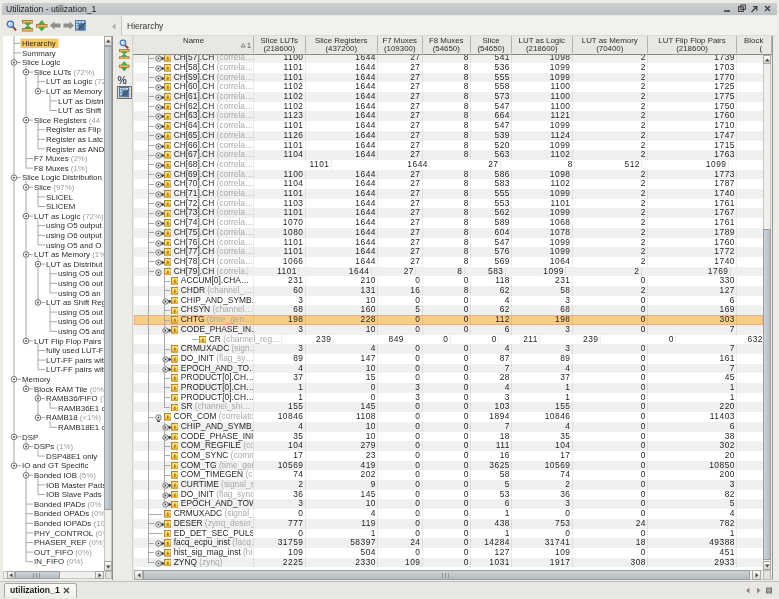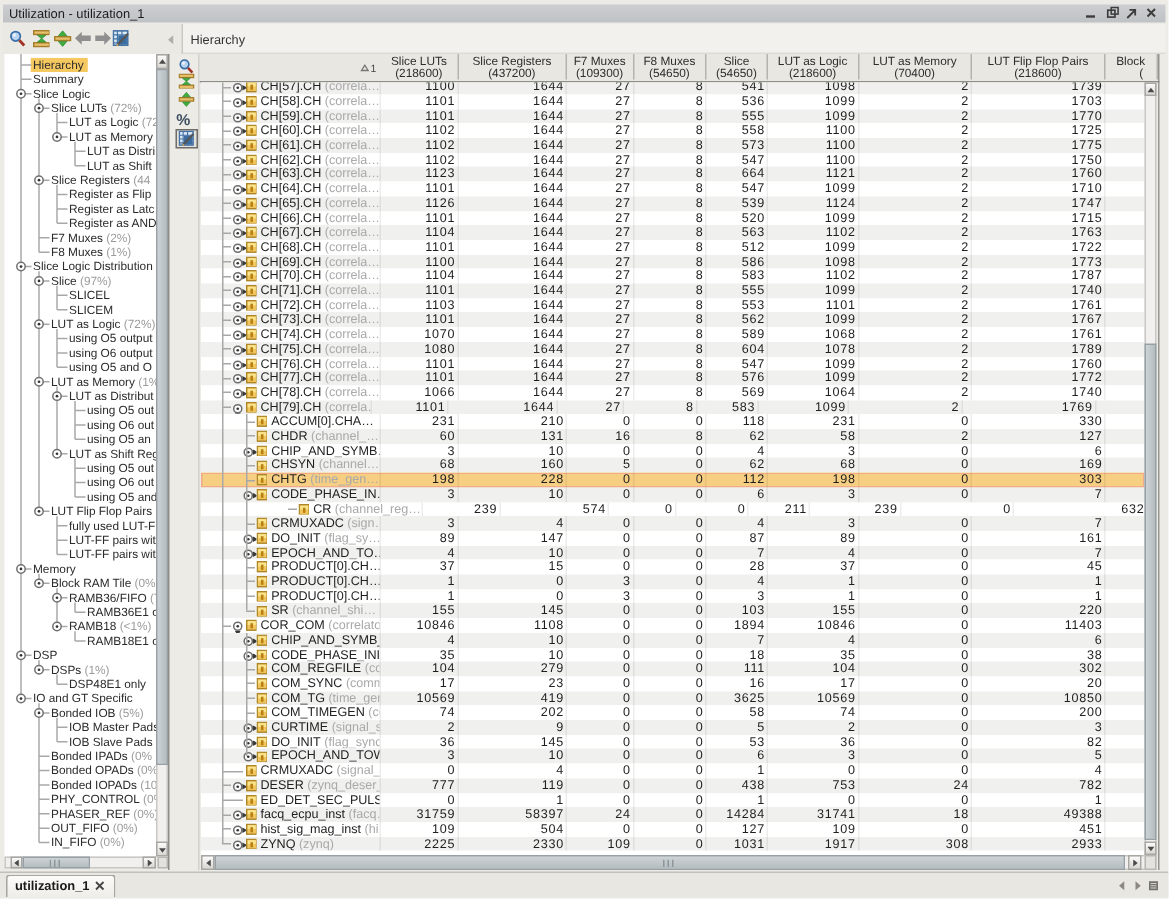--- a/index.html
+++ b/index.html
@@ -263,20 +263,21 @@
 <div class="abs" style="left:117.5px;top:73.5px;font-size:10.5px;font-weight:bold;color:#3e4f62;">%</div>
 <div class="abs" style="left:116.5px;top:85.5px;width:15px;height:13.5px;border:1px solid #6f6d69;background:#e4e2dd;"></div>
 <svg class="abs" style="left:118.5px;top:86.5px" width="11" height="11" viewBox="0 0 12 12">
 <rect x="0.6" y="0.6" width="10" height="10" fill="#dce9f6" stroke="#4472a4" stroke-width="1.1"></rect>
 <path d="M0.6 3.4 H10.6 M0.6 6.2 H10.6 M0.6 9 H10.6 M3.4 0.6 V10.6 M6.6 0.6 V10.6" stroke="#4472a4" stroke-width="0.8"></path>
 <rect x="4" y="3.8" width="6" height="6.4" fill="#3a6ca0"></rect>
 <path d="M3.4 10.4 L10.8 2.6" stroke="#555" stroke-width="1.6"></path>
 <path d="M2.6 11.2 L4.4 10.6 L3.4 9.6 z" fill="#e8b24c"></path>
   </svg>
 <div class="abs" style="left:132.5px;top:36px;width:640px;height:18.6px;background:#e9e7e1;border-bottom:1.3px solid #8f8d89;overflow:hidden">
+    <div class="abs" style="left:1.5px;top:0;width:120px;height:17.3px;border-right:1px solid #b5b3ad;font-size:7.9px;line-height:8.7px;color:#2e2e2e;text-align:center;padding-top:0.6px">Name<br></div>
     <div class="abs" style="left:121.5px;top:0;width:51.5px;height:17.3px;border-right:1px solid #b5b3ad;font-size:7.9px;line-height:8.7px;color:#2e2e2e;text-align:center;padding-top:0.6px">Slice LUTs<br>(218600)</div>
     <div class="abs" style="left:173.0px;top:0;width:72.5px;height:17.3px;border-right:1px solid #b5b3ad;font-size:7.9px;line-height:8.7px;color:#2e2e2e;text-align:center;padding-top:0.6px">Slice Registers<br>(437200)</div>
     <div class="abs" style="left:245.5px;top:0;width:44.5px;height:17.3px;border-right:1px solid #b5b3ad;font-size:7.9px;line-height:8.7px;color:#2e2e2e;text-align:center;padding-top:0.6px">F7 Muxes<br>(109300)</div>
     <div class="abs" style="left:290.0px;top:0;width:48.5px;height:17.3px;border-right:1px solid #b5b3ad;font-size:7.9px;line-height:8.7px;color:#2e2e2e;text-align:center;padding-top:0.6px">F8 Muxes<br>(54650)</div>
     <div class="abs" style="left:338.5px;top:0;width:41px;height:17.3px;border-right:1px solid #b5b3ad;font-size:7.9px;line-height:8.7px;color:#2e2e2e;text-align:center;padding-top:0.6px">Slice<br>(54650)</div>
     <div class="abs" style="left:379.5px;top:0;width:60.5px;height:17.3px;border-right:1px solid #b5b3ad;font-size:7.9px;line-height:8.7px;color:#2e2e2e;text-align:center;padding-top:0.6px">LUT as Logic<br>(218600)</div>
     <div class="abs" style="left:440.0px;top:0;width:75.5px;height:17.3px;border-right:1px solid #b5b3ad;font-size:7.9px;line-height:8.7px;color:#2e2e2e;text-align:center;padding-top:0.6px">LUT as Memory<br>(70400)</div>
     <div class="abs" style="left:515.5px;top:0;width:89px;height:17.3px;border-right:1px solid #b5b3ad;font-size:7.9px;line-height:8.7px;color:#2e2e2e;text-align:center;padding-top:0.6px">LUT Flip Flop Pairs<br>(218600)</div>
     <div class="abs" style="left:604.5px;top:0;width:34.5px;height:17.3px;border-right:1px solid #b5b3ad;font-size:7.9px;line-height:8.7px;color:#2e2e2e;text-align:center;padding-top:0.6px">Block<br><span style="padding-left:14px">(</span></div>
   </div>
@@ -554,21 +555,21 @@
         <div class="num" style="width:51.5px;border-right:1px solid rgba(0,0,0,0.07);flex:none">1104</div>
         <div class="num" style="width:72.5px;border-right:1px solid rgba(0,0,0,0.07);flex:none">1644</div>
         <div class="num" style="width:44.5px;border-right:1px solid rgba(0,0,0,0.07);flex:none">27</div>
         <div class="num" style="width:48.5px;border-right:1px solid rgba(0,0,0,0.07);flex:none">8</div>
         <div class="num" style="width:41px;border-right:1px solid rgba(0,0,0,0.07);flex:none">563</div>
         <div class="num" style="width:60.5px;border-right:1px solid rgba(0,0,0,0.07);flex:none">1102</div>
         <div class="num" style="width:75.5px;border-right:1px solid rgba(0,0,0,0.07);flex:none">2</div>
         <div class="num" style="width:89px;border-right:1px solid rgba(0,0,0,0.07);flex:none">1763</div>
         <div style="flex:1"></div>
       </div>
-      <div class="abs" style="left:0;top:106.7px;width:629px;height:9.7px;background:#ffffff;display:flex;font-size:8.4px;line-height:9.7px;color:#1f1f1f;">
+      <div class="abs" style="left:0;top:106.7px;width:629px;height:9.7px;background:#ffffff;display:flex;font-size:8.4px;line-height:9.7px;color:#1f1f1f;gap:26px;">
         <div style="width:120.5px;position:relative;overflow:hidden;border-right:1px solid rgba(0,0,0,0.07);flex:none">
           <div style="position:absolute;left:14.1px;top:4.35px;width:6.9px;height:1px;background:#a8a8a8"></div>
           <svg style="position:absolute;left:19.4px;top:0.00px" width="11" height="11" viewBox="-5.5 -5.5 11 11">
             <circle cx="0" cy="0" r="2.7" fill="#fdfdfd" stroke="#6d6d6d" stroke-width="1"></circle>
             <circle r="0.9" fill="#333"></circle>
             <path d="M3.1 -1.9 L6.3 0 L3.1 1.9 z" fill="#3a3a3a"></path>
           </svg>
           <svg style="position:absolute;left:30.3px;top:1.05px" width="7.6" height="7.6" viewBox="0 0 8 8">
             <rect x="0.5" y="0.5" width="7" height="7" fill="#f0c65e" stroke="#ad8526" stroke-width="1"></rect>
             <rect x="1.2" y="1.2" width="5.6" height="2.6" fill="#fae58e"></rect>
@@ -995,21 +996,21 @@
         <div style="width:120.5px;position:relative;overflow:hidden;border-right:1px solid rgba(0,0,0,0.07);flex:none">
           <div style="position:absolute;left:30.5px;top:4.35px;width:6.0px;height:1px;background:#a8a8a8"></div>
           <svg style="position:absolute;left:37.2px;top:1.05px" width="7.6" height="7.6" viewBox="0 0 8 8">
             <rect x="0.5" y="0.5" width="7" height="7" fill="#f0c65e" stroke="#ad8526" stroke-width="1"></rect>
             <rect x="1.2" y="1.2" width="5.6" height="2.6" fill="#fae58e"></rect>
             <rect x="3.1" y="2.6" width="1.8" height="3.6" fill="#b97f10"></rect>
           </svg>
           <div style="position:absolute;left:47.3px;top:0;white-space:nowrap">CR<span style="color:#a9a9a9">&nbsp;(channel_reg…</span></div>
         </div>
         <div class="num" style="width:51.5px;border-right:1px solid rgba(0,0,0,0.07);flex:none">239</div>
-        <div class="num" style="width:72.5px;border-right:1px solid rgba(0,0,0,0.07);flex:none">574</div>
+        <div class="num" style="width:72.5px;border-right:1px solid rgba(0,0,0,0.07);flex:none">849</div>
         <div class="num" style="width:44.5px;border-right:1px solid rgba(0,0,0,0.07);flex:none">0</div>
         <div class="num" style="width:48.5px;border-right:1px solid rgba(0,0,0,0.07);flex:none">0</div>
         <div class="num" style="width:41px;border-right:1px solid rgba(0,0,0,0.07);flex:none">211</div>
         <div class="num" style="width:60.5px;border-right:1px solid rgba(0,0,0,0.07);flex:none">239</div>
         <div class="num" style="width:75.5px;border-right:1px solid rgba(0,0,0,0.07);flex:none">0</div>
         <div class="num" style="width:89px;border-right:1px solid rgba(0,0,0,0.07);flex:none">632</div>
         <div style="flex:1"></div>
       </div>
       <div class="abs" style="left:0;top:291.0px;width:629px;height:9.7px;background:#f0f0ef;display:flex;font-size:8.4px;line-height:9.7px;color:#1f1f1f;">
         <div style="width:120.5px;position:relative;overflow:hidden;border-right:1px solid rgba(0,0,0,0.07);flex:none">

